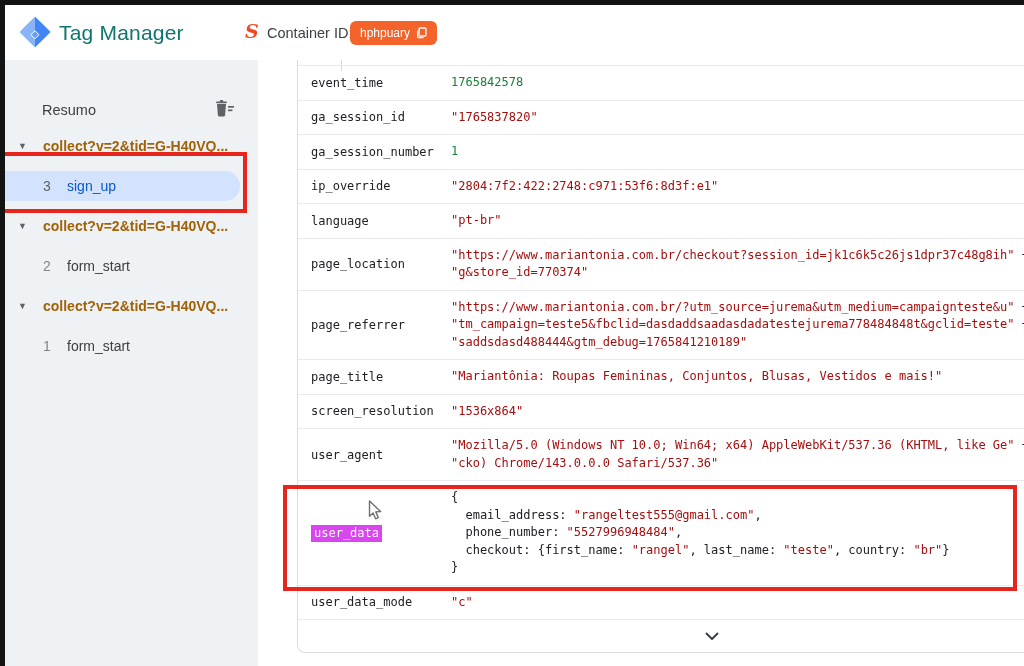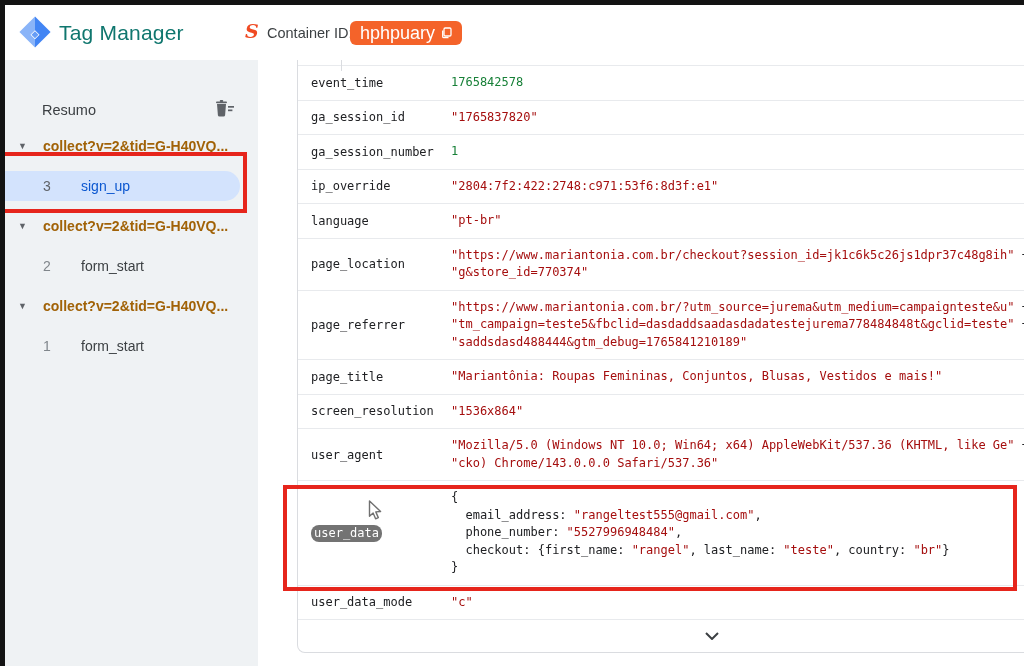--- a/index.html
+++ b/index.html
@@ -12,48 +12,48 @@
   .left-strip { position:absolute; left:0; top:0; width:5px; height:666px; background:#131313; z-index:6; }
 
   
   .hdr { position:absolute; left:5px; top:5px; width:1019px; height:55px; background:#fff; z-index:2; }
   .hdr .logo { position:absolute; left:13px; top:10px; }
   .hdr .title { position:absolute; left:54px; top:16px; font-size:21px; color:#0f766e; letter-spacing:.2px; }
   .hdr .stape { position:absolute; left:240px; top:15px; font-size:19px; font-weight:bold; font-style:italic;
                 color:#f04a23; font-family:"DejaVu Serif", serif; }
   .hdr .cid-label { position:absolute; left:262px; top:20px; font-size:14.5px; color:#3c4043; }
   .hdr .badge { position:absolute; left:345px; top:16px; height:24px; background:#f4632a; border-radius:6px;
-                color:#fff; font-size:18px; display:inline-flex; align-items:center; gap:6px; padding:0 10px; }
+                color:#fff; font-size:12px; display:inline-flex; align-items:center; gap:6px; padding:0 10px; }
 
   
   .sidebar { position:absolute; left:5px; top:60px; width:253px; height:606px; background:#eff2f4; z-index:1; }
   .summary-row { margin-top:18px; height:40px; display:flex; align-items:flex-end; }
   .summary-row .slabel { margin-left:37px; font-size:14.5px; color:#3c4043; flex:1; }
   .summary-row .trash { margin-right:24px; }
   .group-row { height:40px; display:flex; align-items:center; cursor:pointer; }
   .group-row:first-child { margin-top:8px; }
   .tri { margin-left:13px; width:14px; font-size:9px; color:#5f6368; }
   .glabel { margin-left:11px; font-size:14px; font-weight:bold; color:#a16207; white-space:nowrap; }
   .event-row { height:40px; display:flex; align-items:center; position:relative; cursor:pointer; }
   .event-row .pill { position:absolute; left:0; top:5px; width:235px; height:30px; border-radius:0 17px 17px 0; }
   .event-row.selected .pill { background:#d3e3fd; }
   .event-row .num { margin-left:38px; width:22px; font-size:14px; color:#80868b; position:relative; }
-  .event-row .ename { margin-left:16px; font-size:14px; color:#3c4043; position:relative; }
+  .event-row .ename { margin-left:2px; font-size:14px; color:#3c4043; position:relative; }
   .event-row.selected .num { color:#5f6368; }
   .event-row.selected .ename { color:#0b57d0; }
 
   
   .card { position:absolute; left:297px; top:60px; width:829px; height:593px; background:#fff;
           border:1px solid #dadce0; border-top:none; border-radius:0 0 8px 8px; overflow:hidden; z-index:1;
           display:flex; flex-direction:column; }
   .partial-row { height:11px; border-bottom:1px solid #e8eaed; position:relative; }
   .partial-row .pdiv { position:absolute; left:43px; top:0; width:1px; height:11px; background:#dadce0; }
   .prow { display:flex; align-items:center; border-bottom:1px solid #e8eaed; min-height:34.5px; }
   .pkey { width:153px; padding-left:13px; font-family:"DejaVu Sans Mono", monospace; font-size:12px; color:#202124; flex-shrink:0; }
-  .ksel { background:#737373; color:#fff; padding:1px 3px 2px 3px;border-radius:8px; }
+  .ksel { background:#d946ef; color:#fff; padding:1px 3px 2px 3px; }
   .pval { flex:1; font-family:"DejaVu Sans Mono", monospace; font-size:12px; padding:8px 6px 8px 0; }
   .vline { white-space:pre; line-height:17.5px; }
   .c-s { color:#a50e0e; }
   .c-n { color:#188038; }
   .c-p { color:#202124; }
   .chevron-row { flex:1; min-height:32px; display:flex; align-items:center; justify-content:center; cursor:pointer; }
 
   
   .anno { position:absolute; border:4px solid #e6251c; z-index:5; pointer-events:none; }
   .anno-1 { left:0px; top:152px; width:247px; height:61px; }

